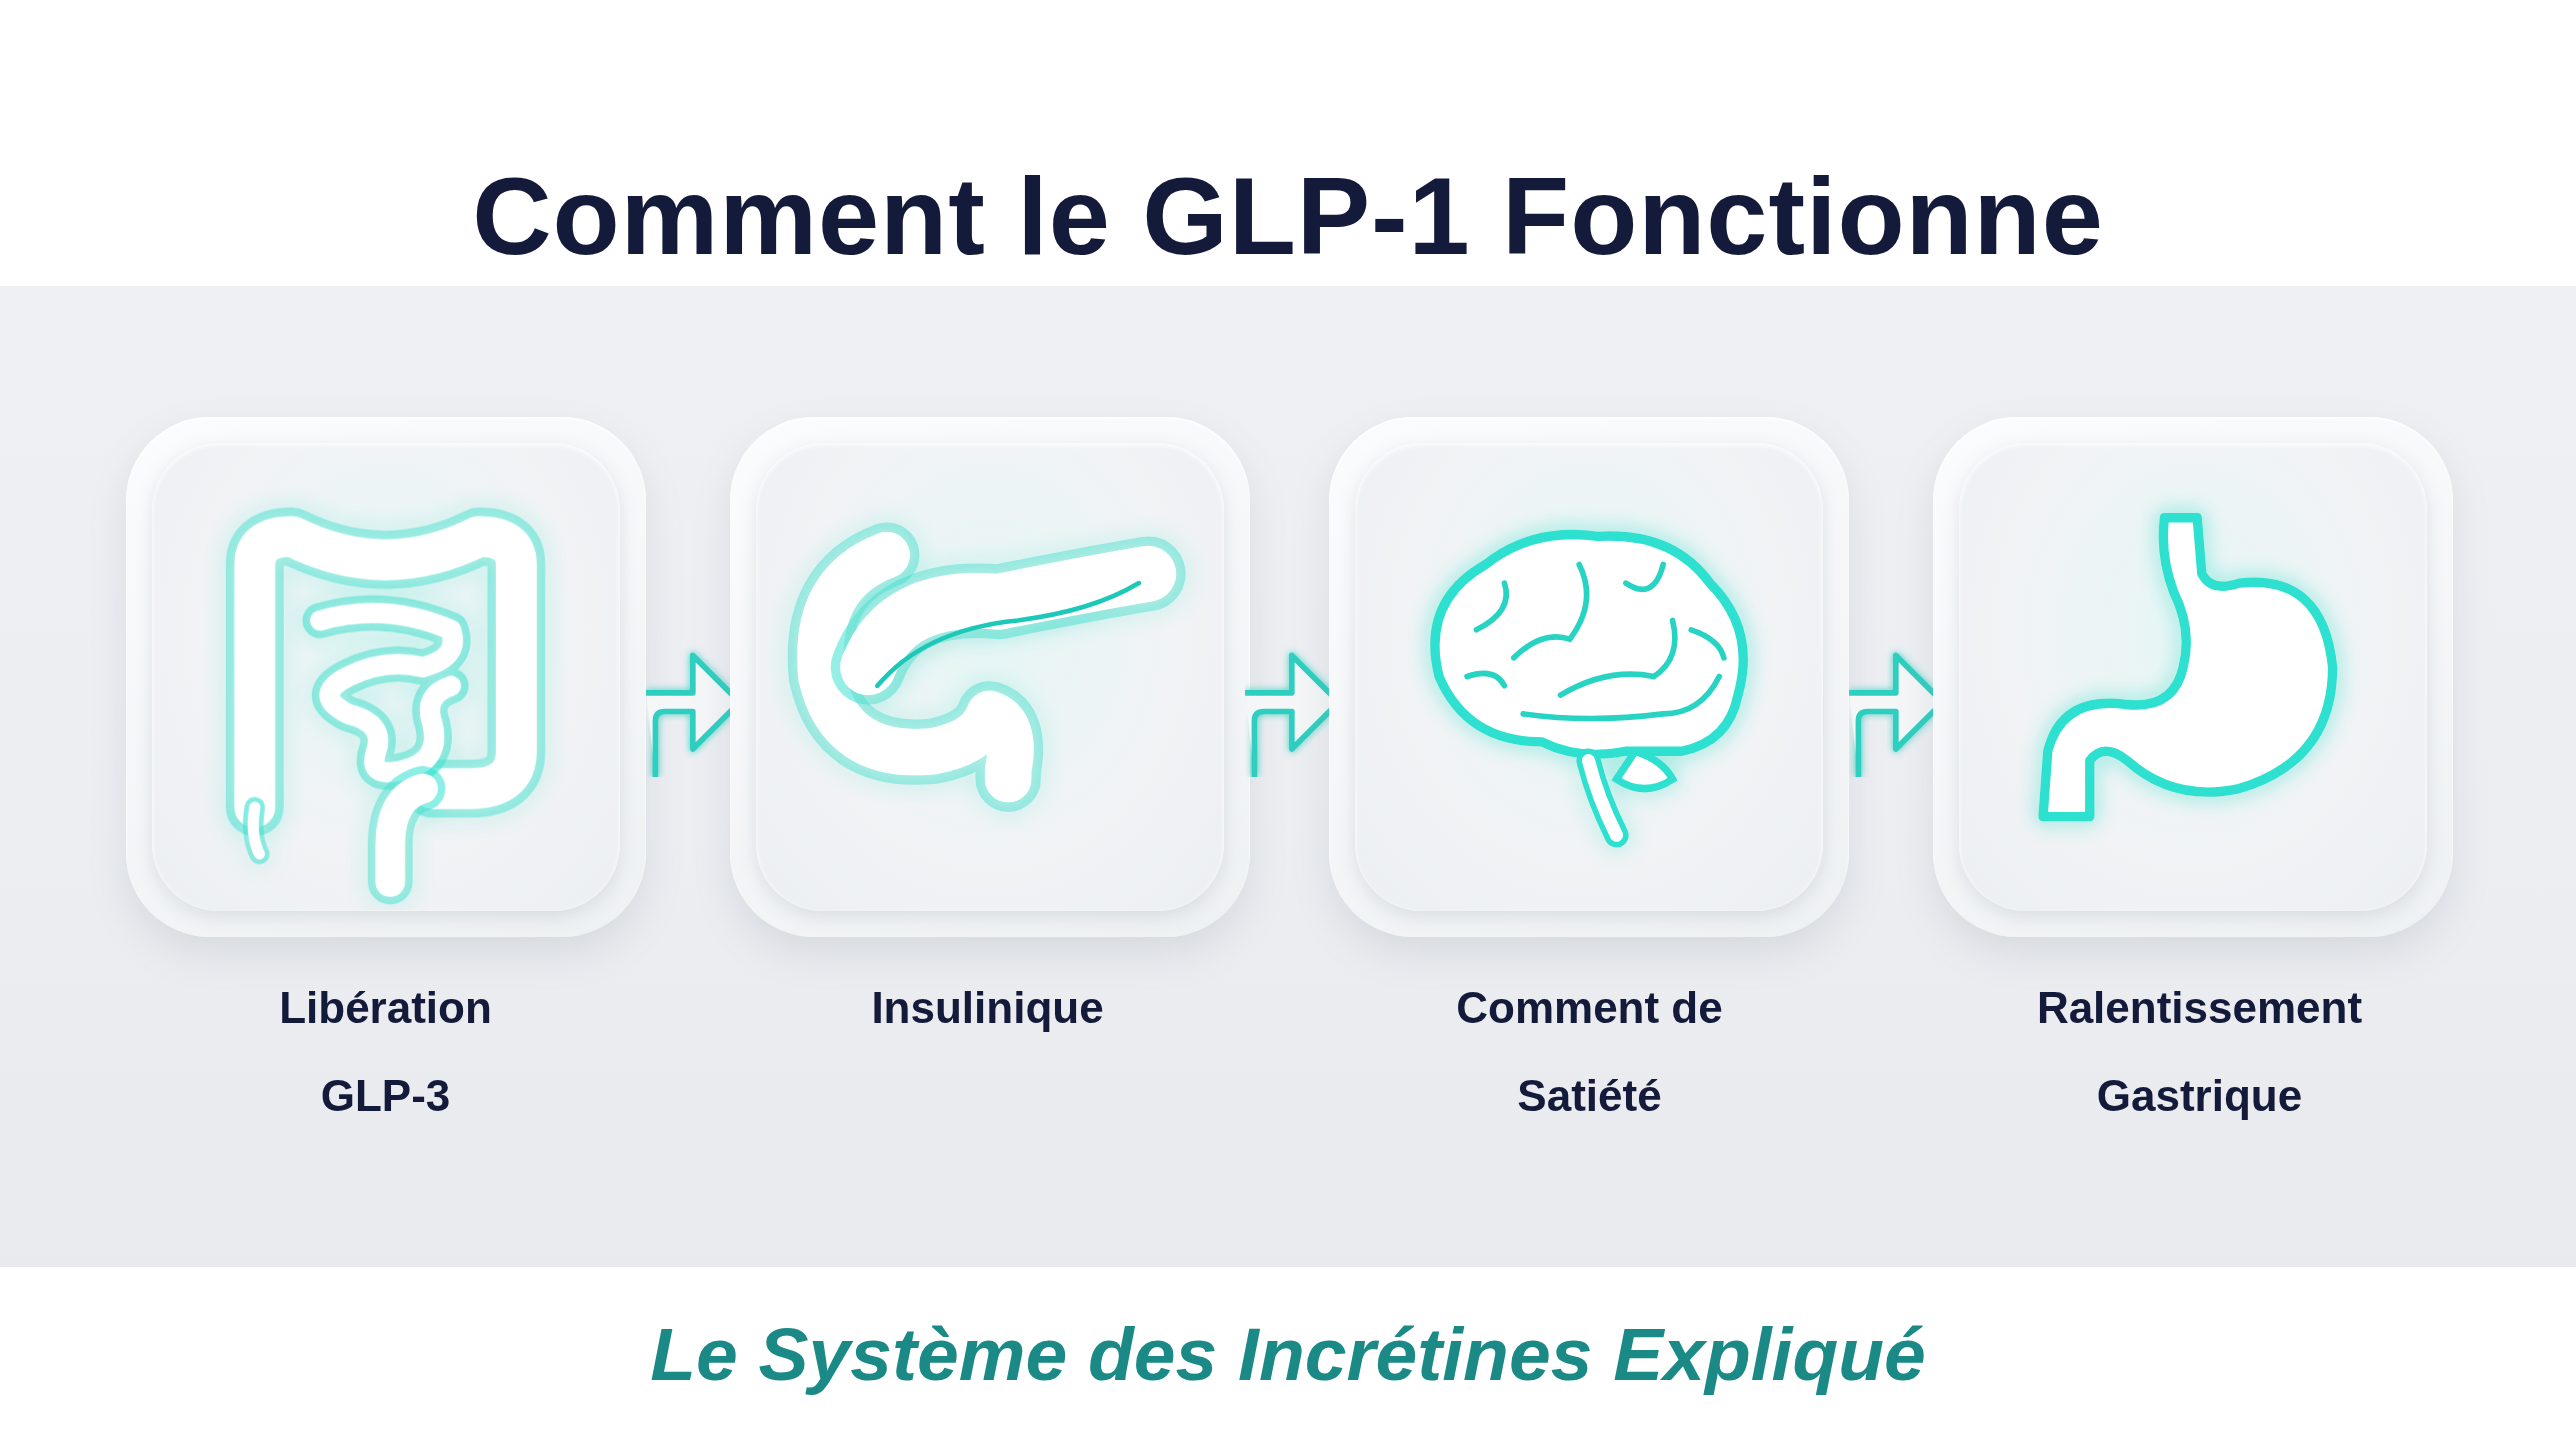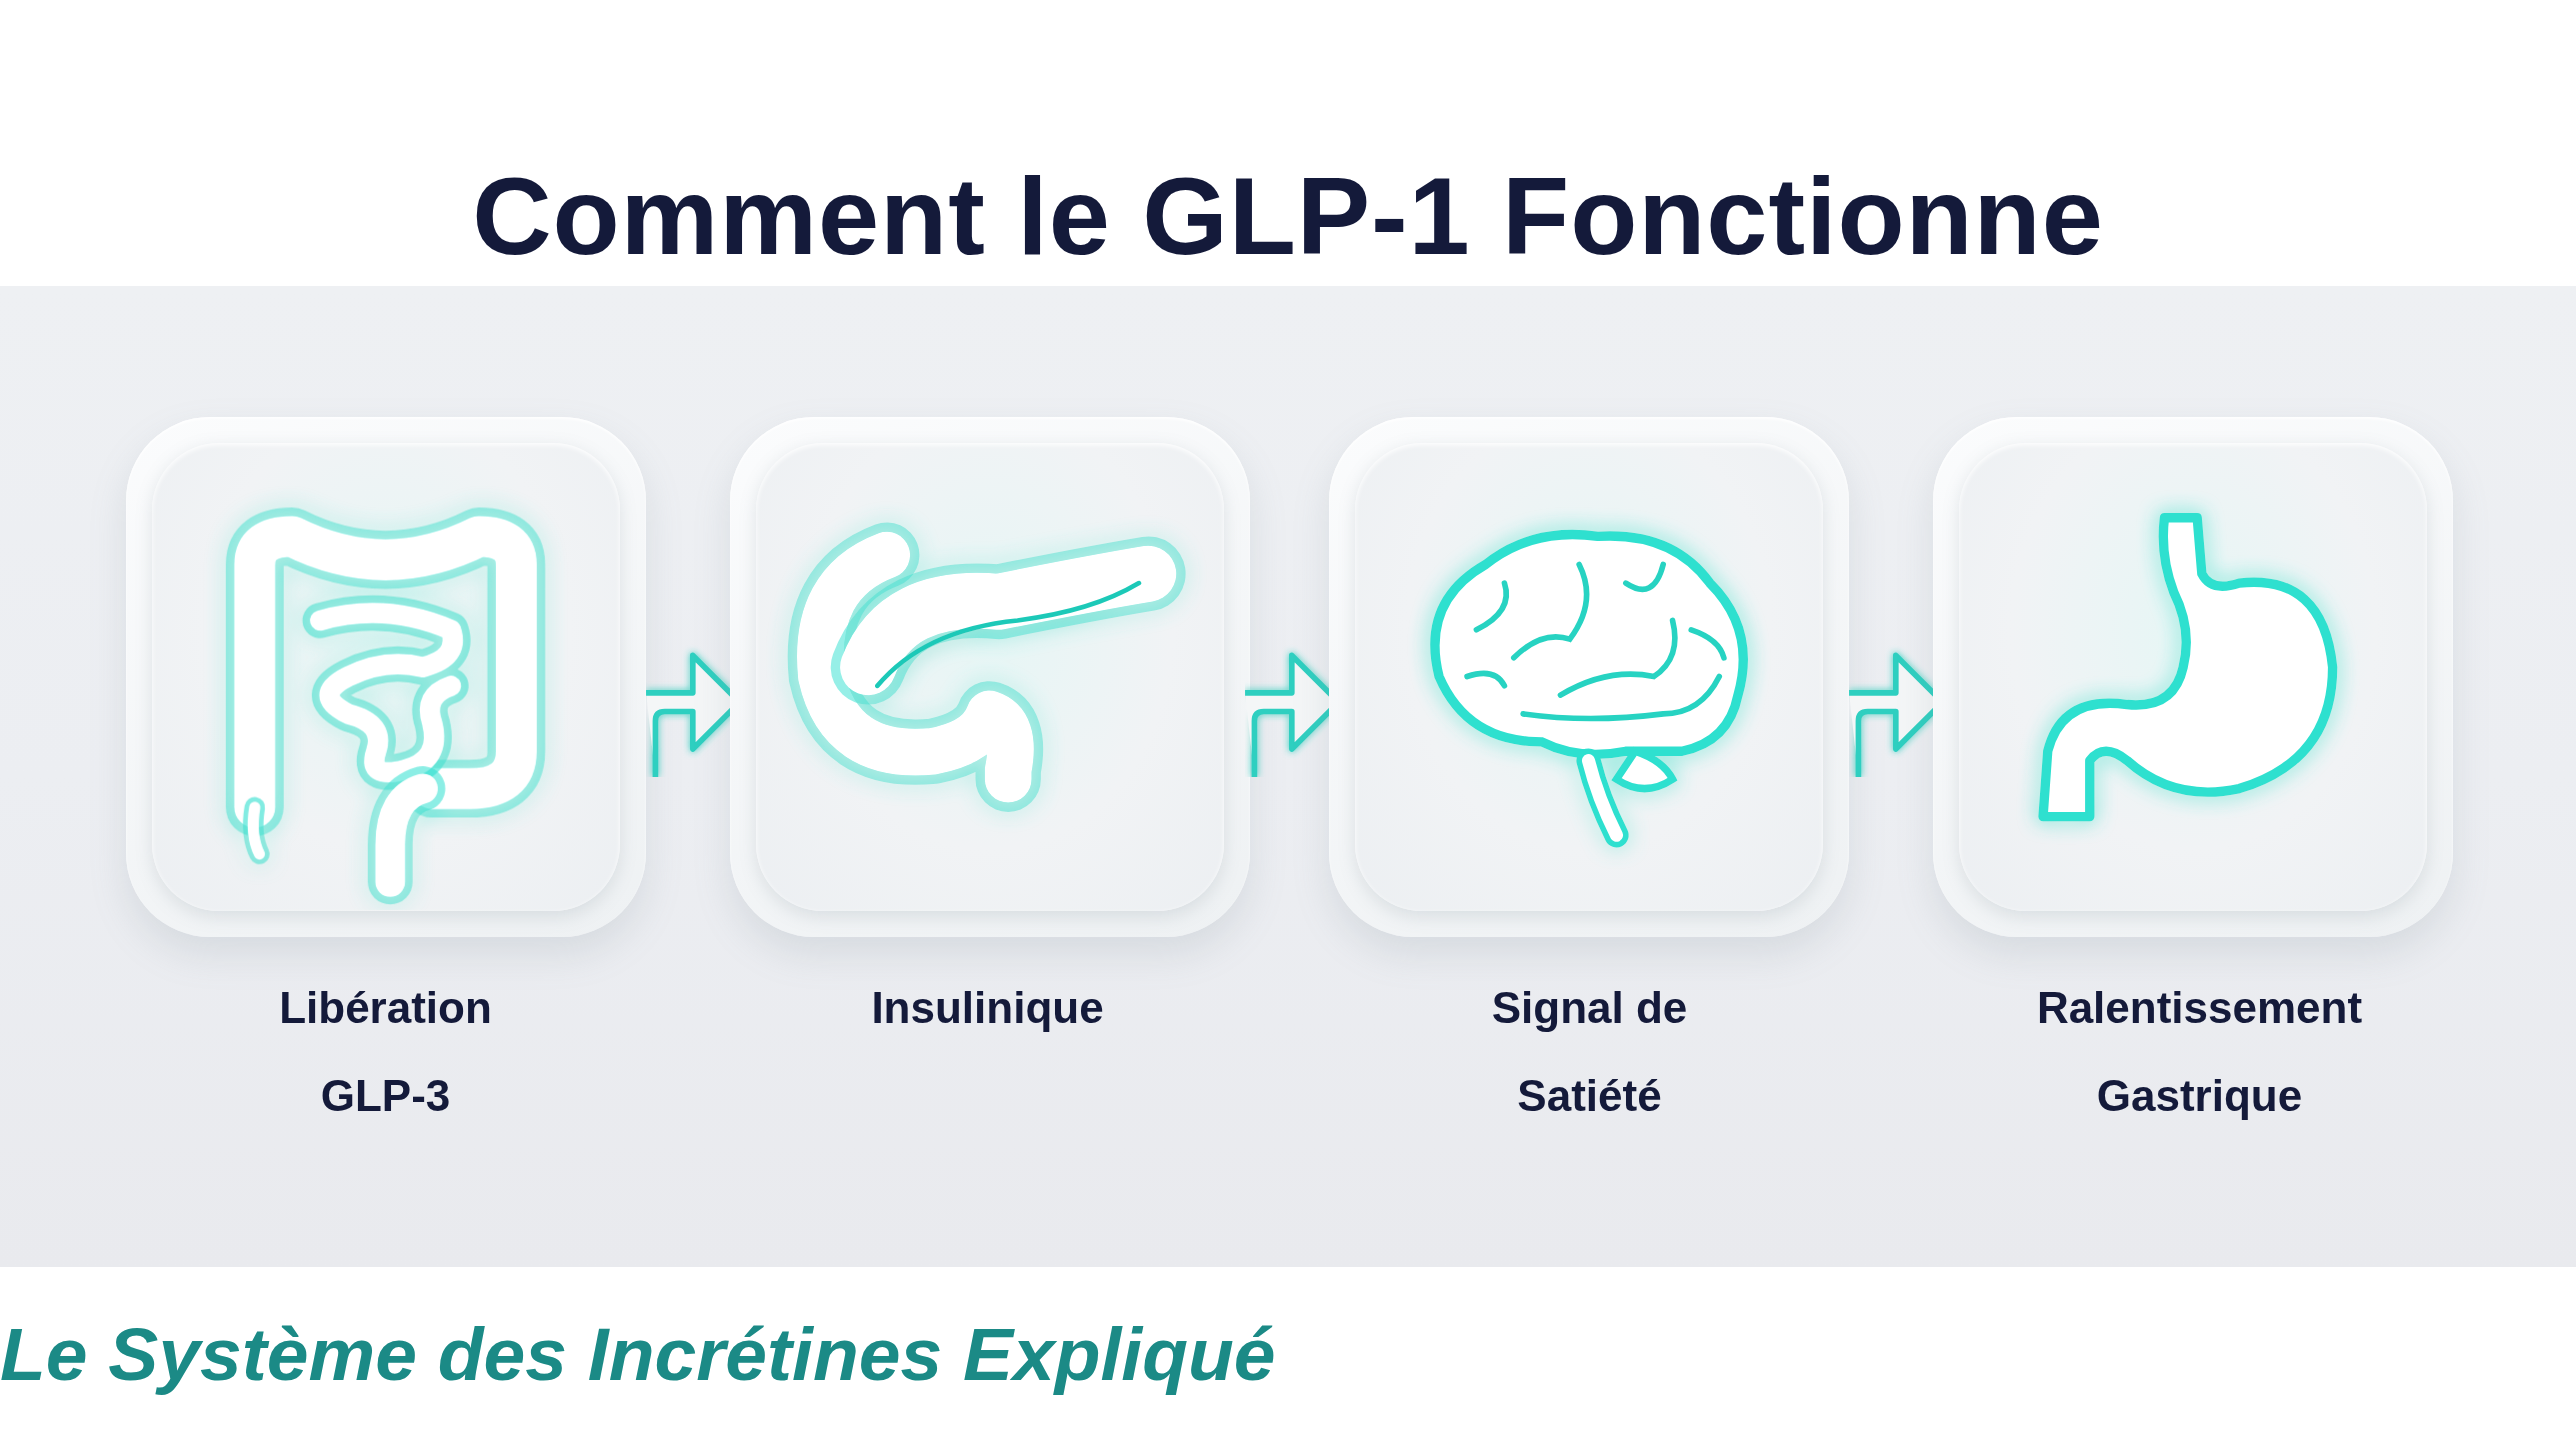--- a/index.html
+++ b/index.html
@@ -38,21 +38,21 @@
   }
   .label {
     position: absolute; top: 964px; width: 599px; text-align: center;
     font-weight: 700; font-size: 44px; line-height: 88px; color: #141a3a;
   }
   .subtitle-strip {
     position: absolute; left: 0; top: 1267px; width: 2576px; height: 170px;
     background: #ffffff;
   }
   .subtitle {
-    position: absolute; left: 0; top: 1303px; width: 2576px; 
+    position: absolute; left: 0; top: 1303px; width: 2576px; text-align: center;
     font-weight: 700; font-style: italic; font-size: 75px; line-height: 103px;
     color: #1b8a86;
   }
 </style>
 </head>
 <body>
 
 <h1 class="title">Comment le GLP-1 Fonctionne</h1>
 
 <div class="band"></div>
@@ -156,21 +156,21 @@
 </div>
 
 <div class="label" style="left:86px;">
   <div>Libération</div>
   <div>GLP-3</div>
 </div>
 <div class="label" style="left:688px;">
   <div>Insulinique</div>
 </div>
 <div class="label" style="left:1290px;">
-  <div>Signal de</div>
+  <div>Comment de</div>
   <div>Satiété</div>
 </div>
 <div class="label" style="left:1900px;">
   <div>Ralentissement</div>
   <div>Gastrique</div>
 </div>
 
 <div class="subtitle-strip"></div>
 <div class="subtitle">Le Système des Incrétines Expliqué</div>
 

